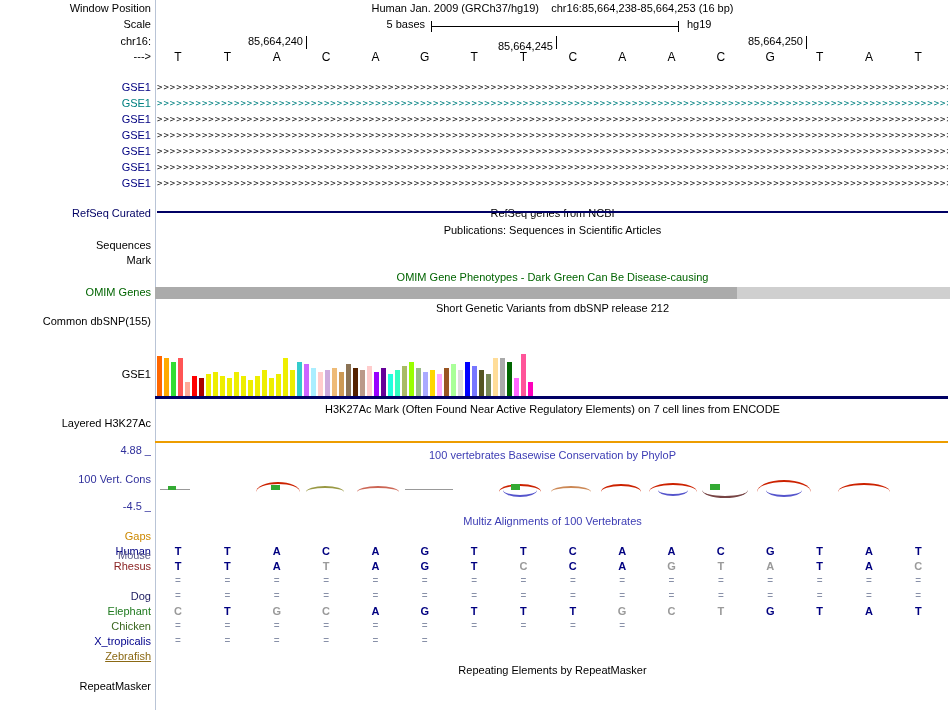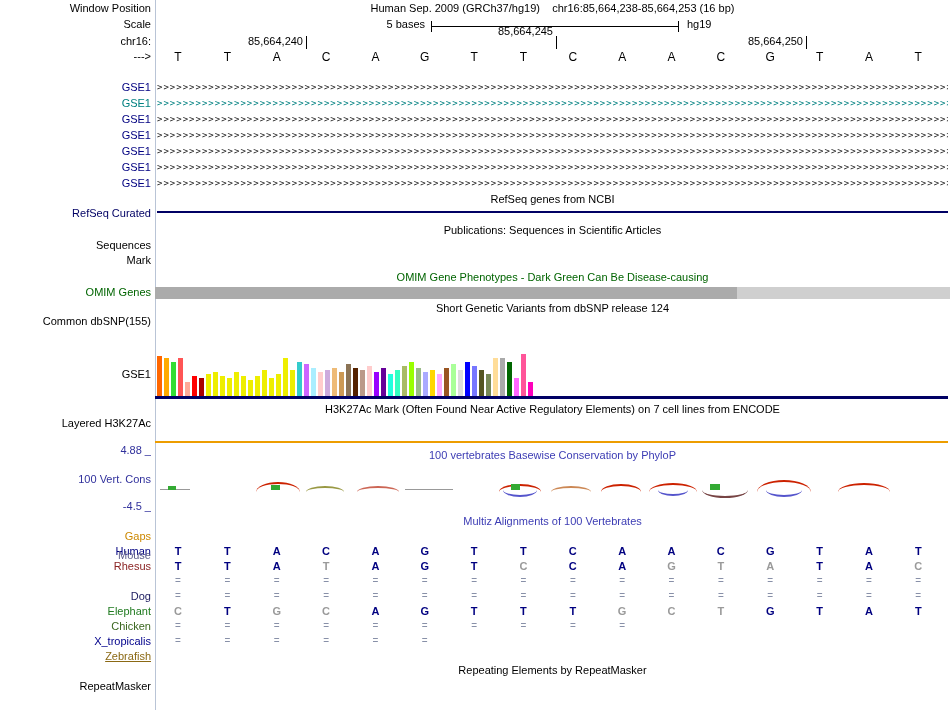--- a/index.html
+++ b/index.html
@@ -25,36 +25,36 @@
 </style>
 </head>
 <body>
 
 <div id="page">
 
   <div class="abs" style="left:155px;top:0;width:1px;height:710px;background:#B9C4D6;"></div>
 
   <div class="lbl" style="top:2px;">Window Position</div>
   <div class="title" style="top:2px;">
-    <span>Human Sep. 2009 (GRCh37/hg19)</span>&nbsp;&nbsp;&nbsp;
+    <span>Human Jan. 2009 (GRCh37/hg19)</span>&nbsp;&nbsp;&nbsp;
     <span>chr16:85,664,238-85,664,253 (16 bp)</span>
   </div>
 
   <div class="lbl" style="top:18px;">Scale</div>
   <div class="abs" style="left:325px;top:18px;width:100px;text-align:right;">5 bases</div>
   <div class="abs" style="left:431px;top:26px;width:248px;border-top:1px solid #000;"></div>
   <div class="tick" style="left:431px;top:21px;height:11px;"></div>
   <div class="tick" style="left:678px;top:21px;height:11px;"></div>
   <div class="abs" style="left:687px;top:18px;">hg19</div>
 
   <div class="lbl" style="top:35px;">chr16:</div>
   <div id="coord-row">
       <div class="abs" style="left: 193px; top: 35px; width: 110px; text-align: right;">85,664,240</div>
       <div class="tick" style="left: 306px; top: 36px; height: 13px;"></div>
-      <div class="abs" style="left: 443px; top: 25px; width: 110px; text-align: right;">85,664,245</div>
+      <div class="abs" style="left: 443px; top: 40px; width: 110px; text-align: right;">85,664,245</div>
       <div class="tick" style="left: 556px; top: 36px; height: 13px;"></div>
       <div class="abs" style="left: 693px; top: 35px; width: 110px; text-align: right;">85,664,250</div>
       <div class="tick" style="left: 806px; top: 36px; height: 13px;"></div>
     </div>
 
   <div class="lbl" style="top:50px;">---&gt;</div>
   <div id="base-row">
       <div class="base" style="left: 178px; top: 50px;">T</div>
       <div class="base" style="left: 227.35px; top: 50px;">T</div>
       <div class="base" style="left: 276.7px; top: 50px;">A</div>
@@ -83,34 +83,34 @@
       <div class="lbl" style="top: 129px; color: rgb(0, 0, 128);">GSE1</div>
       <div class="arrowline" style="top: 129px; color: rgb(26, 26, 26);">&gt;&gt;&gt;&gt;&gt;&gt;&gt;&gt;&gt;&gt;&gt;&gt;&gt;&gt;&gt;&gt;&gt;&gt;&gt;&gt;&gt;&gt;&gt;&gt;&gt;&gt;&gt;&gt;&gt;&gt;&gt;&gt;&gt;&gt;&gt;&gt;&gt;&gt;&gt;&gt;&gt;&gt;&gt;&gt;&gt;&gt;&gt;&gt;&gt;&gt;&gt;&gt;&gt;&gt;&gt;&gt;&gt;&gt;&gt;&gt;&gt;&gt;&gt;&gt;&gt;&gt;&gt;&gt;&gt;&gt;&gt;&gt;&gt;&gt;&gt;&gt;&gt;&gt;&gt;&gt;&gt;&gt;&gt;&gt;&gt;&gt;&gt;&gt;&gt;&gt;&gt;&gt;&gt;&gt;&gt;&gt;&gt;&gt;&gt;&gt;&gt;&gt;&gt;&gt;&gt;&gt;&gt;&gt;&gt;&gt;&gt;&gt;&gt;&gt;&gt;&gt;&gt;&gt;&gt;&gt;&gt;&gt;&gt;&gt;&gt;&gt;&gt;&gt;&gt;&gt;&gt;&gt;&gt;&gt;&gt;&gt;&gt;&gt;&gt;&gt;&gt;&gt;&gt;&gt;&gt;&gt;&gt;&gt;&gt;&gt;</div>
       <div class="lbl" style="top: 145px; color: rgb(0, 0, 128);">GSE1</div>
       <div class="arrowline" style="top: 145px; color: rgb(26, 26, 26);">&gt;&gt;&gt;&gt;&gt;&gt;&gt;&gt;&gt;&gt;&gt;&gt;&gt;&gt;&gt;&gt;&gt;&gt;&gt;&gt;&gt;&gt;&gt;&gt;&gt;&gt;&gt;&gt;&gt;&gt;&gt;&gt;&gt;&gt;&gt;&gt;&gt;&gt;&gt;&gt;&gt;&gt;&gt;&gt;&gt;&gt;&gt;&gt;&gt;&gt;&gt;&gt;&gt;&gt;&gt;&gt;&gt;&gt;&gt;&gt;&gt;&gt;&gt;&gt;&gt;&gt;&gt;&gt;&gt;&gt;&gt;&gt;&gt;&gt;&gt;&gt;&gt;&gt;&gt;&gt;&gt;&gt;&gt;&gt;&gt;&gt;&gt;&gt;&gt;&gt;&gt;&gt;&gt;&gt;&gt;&gt;&gt;&gt;&gt;&gt;&gt;&gt;&gt;&gt;&gt;&gt;&gt;&gt;&gt;&gt;&gt;&gt;&gt;&gt;&gt;&gt;&gt;&gt;&gt;&gt;&gt;&gt;&gt;&gt;&gt;&gt;&gt;&gt;&gt;&gt;&gt;&gt;&gt;&gt;&gt;&gt;&gt;&gt;&gt;&gt;&gt;&gt;&gt;&gt;&gt;&gt;&gt;&gt;&gt;&gt;</div>
       <div class="lbl" style="top: 161px; color: rgb(0, 0, 128);">GSE1</div>
       <div class="arrowline" style="top: 161px; color: rgb(26, 26, 26);">&gt;&gt;&gt;&gt;&gt;&gt;&gt;&gt;&gt;&gt;&gt;&gt;&gt;&gt;&gt;&gt;&gt;&gt;&gt;&gt;&gt;&gt;&gt;&gt;&gt;&gt;&gt;&gt;&gt;&gt;&gt;&gt;&gt;&gt;&gt;&gt;&gt;&gt;&gt;&gt;&gt;&gt;&gt;&gt;&gt;&gt;&gt;&gt;&gt;&gt;&gt;&gt;&gt;&gt;&gt;&gt;&gt;&gt;&gt;&gt;&gt;&gt;&gt;&gt;&gt;&gt;&gt;&gt;&gt;&gt;&gt;&gt;&gt;&gt;&gt;&gt;&gt;&gt;&gt;&gt;&gt;&gt;&gt;&gt;&gt;&gt;&gt;&gt;&gt;&gt;&gt;&gt;&gt;&gt;&gt;&gt;&gt;&gt;&gt;&gt;&gt;&gt;&gt;&gt;&gt;&gt;&gt;&gt;&gt;&gt;&gt;&gt;&gt;&gt;&gt;&gt;&gt;&gt;&gt;&gt;&gt;&gt;&gt;&gt;&gt;&gt;&gt;&gt;&gt;&gt;&gt;&gt;&gt;&gt;&gt;&gt;&gt;&gt;&gt;&gt;&gt;&gt;&gt;&gt;&gt;&gt;&gt;&gt;&gt;&gt;</div>
       <div class="lbl" style="top: 177px; color: rgb(0, 0, 128);">GSE1</div>
       <div class="arrowline" style="top: 177px; color: rgb(26, 26, 26);">&gt;&gt;&gt;&gt;&gt;&gt;&gt;&gt;&gt;&gt;&gt;&gt;&gt;&gt;&gt;&gt;&gt;&gt;&gt;&gt;&gt;&gt;&gt;&gt;&gt;&gt;&gt;&gt;&gt;&gt;&gt;&gt;&gt;&gt;&gt;&gt;&gt;&gt;&gt;&gt;&gt;&gt;&gt;&gt;&gt;&gt;&gt;&gt;&gt;&gt;&gt;&gt;&gt;&gt;&gt;&gt;&gt;&gt;&gt;&gt;&gt;&gt;&gt;&gt;&gt;&gt;&gt;&gt;&gt;&gt;&gt;&gt;&gt;&gt;&gt;&gt;&gt;&gt;&gt;&gt;&gt;&gt;&gt;&gt;&gt;&gt;&gt;&gt;&gt;&gt;&gt;&gt;&gt;&gt;&gt;&gt;&gt;&gt;&gt;&gt;&gt;&gt;&gt;&gt;&gt;&gt;&gt;&gt;&gt;&gt;&gt;&gt;&gt;&gt;&gt;&gt;&gt;&gt;&gt;&gt;&gt;&gt;&gt;&gt;&gt;&gt;&gt;&gt;&gt;&gt;&gt;&gt;&gt;&gt;&gt;&gt;&gt;&gt;&gt;&gt;&gt;&gt;&gt;&gt;&gt;&gt;&gt;&gt;&gt;&gt;</div>
     </div>
 
-  <div class="title" style="top:193px;">RefSeq genes from NCBI</div>
+  <div class="title" style="top:207px;">RefSeq genes from NCBI</div>
   <div class="lbl" style="top:207px;color:#000064;">RefSeq Curated</div>
   <div class="abs" style="left:157px;top:211px;width:791px;height:2px;background:#000064;"></div>
 
   <div class="title" style="top:224px;">Publications: Sequences in Scientific Articles</div>
   <div class="lbl" style="top:239px;">Sequences</div>
   <div class="lbl" style="top:254px;">Mark</div>
 
   <div class="title" style="top:271px;color:#006400;">OMIM Gene Phenotypes - Dark Green Can Be Disease-causing</div>
   <div class="lbl" style="top:286px;color:#006400;">OMIM Genes</div>
   <div class="abs" style="left:155px;top:287px;width:582px;height:12px;background:#ABABAB;"></div>
   <div class="abs" style="left:737px;top:287px;width:213px;height:12px;background:#CFCFCF;"></div>
 
-  <div class="title" style="top:302px;">Short Genetic Variants from dbSNP release 124</div>
+  <div class="title" style="top:302px;">Short Genetic Variants from dbSNP release 212</div>
   <div class="lbl" style="top:315px;">Common dbSNP(155)</div>
 
   <div class="lbl" style="top:368px;">GSE1</div>
   <div class="gtexbars" id="gtex-bars">
       <span style="background: rgb(255, 102, 0); height: 40px;"></span>
       <span style="background: rgb(255, 170, 0); height: 38px;"></span>
       <span style="background: rgb(51, 221, 51); height: 34px;"></span>
       <span style="background: rgb(255, 85, 85); height: 38px;"></span>
       <span style="background: rgb(255, 170, 153); height: 14px;"></span>
       <span style="background: rgb(255, 0, 0); height: 20px;"></span>

